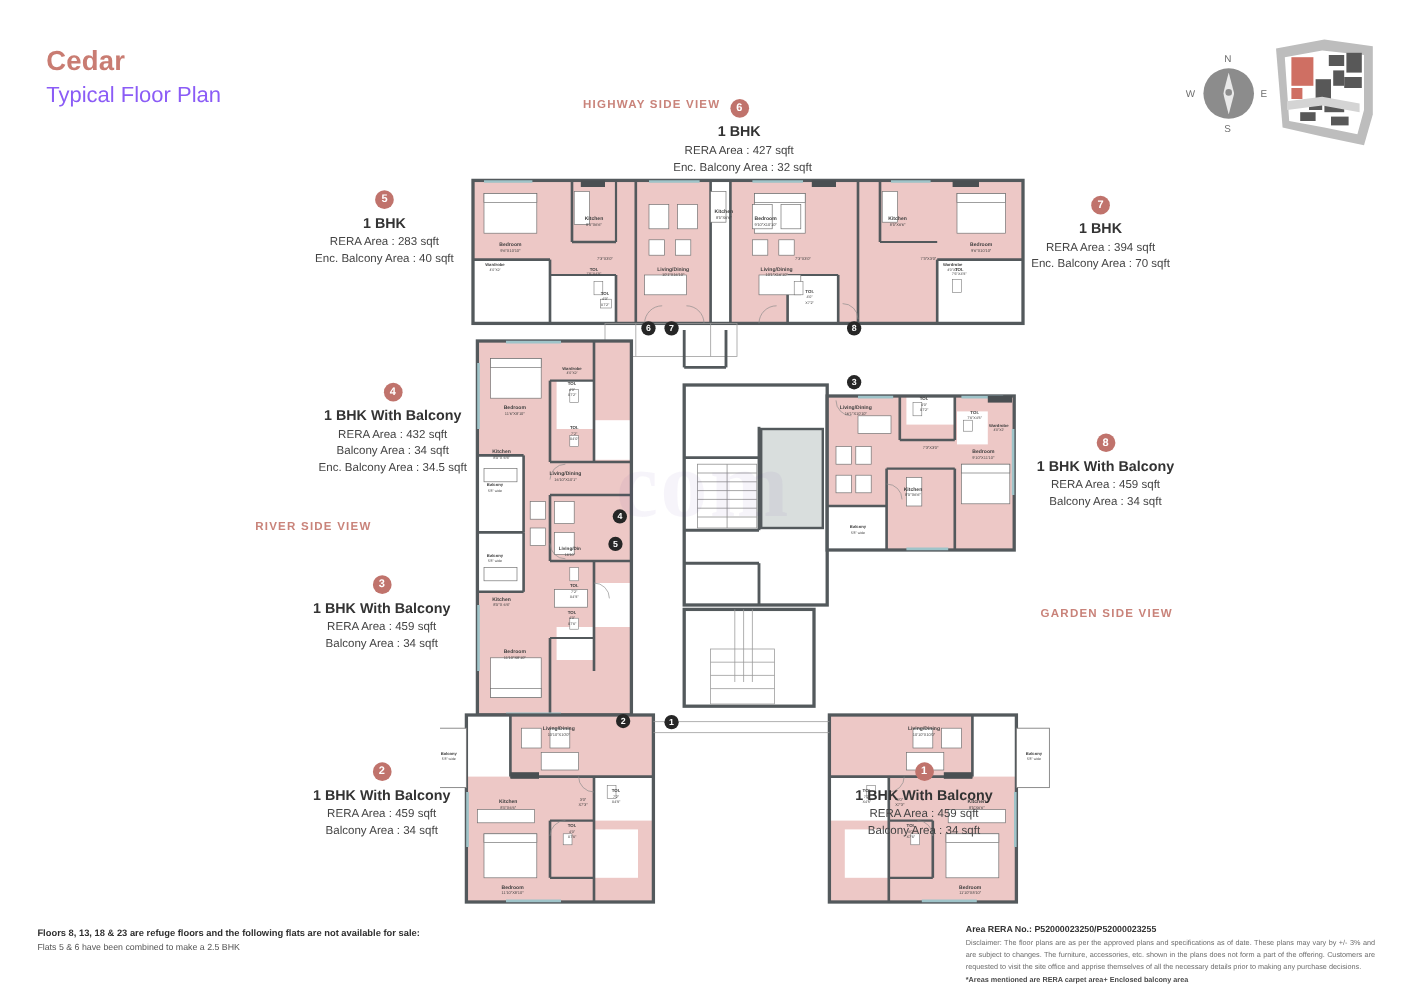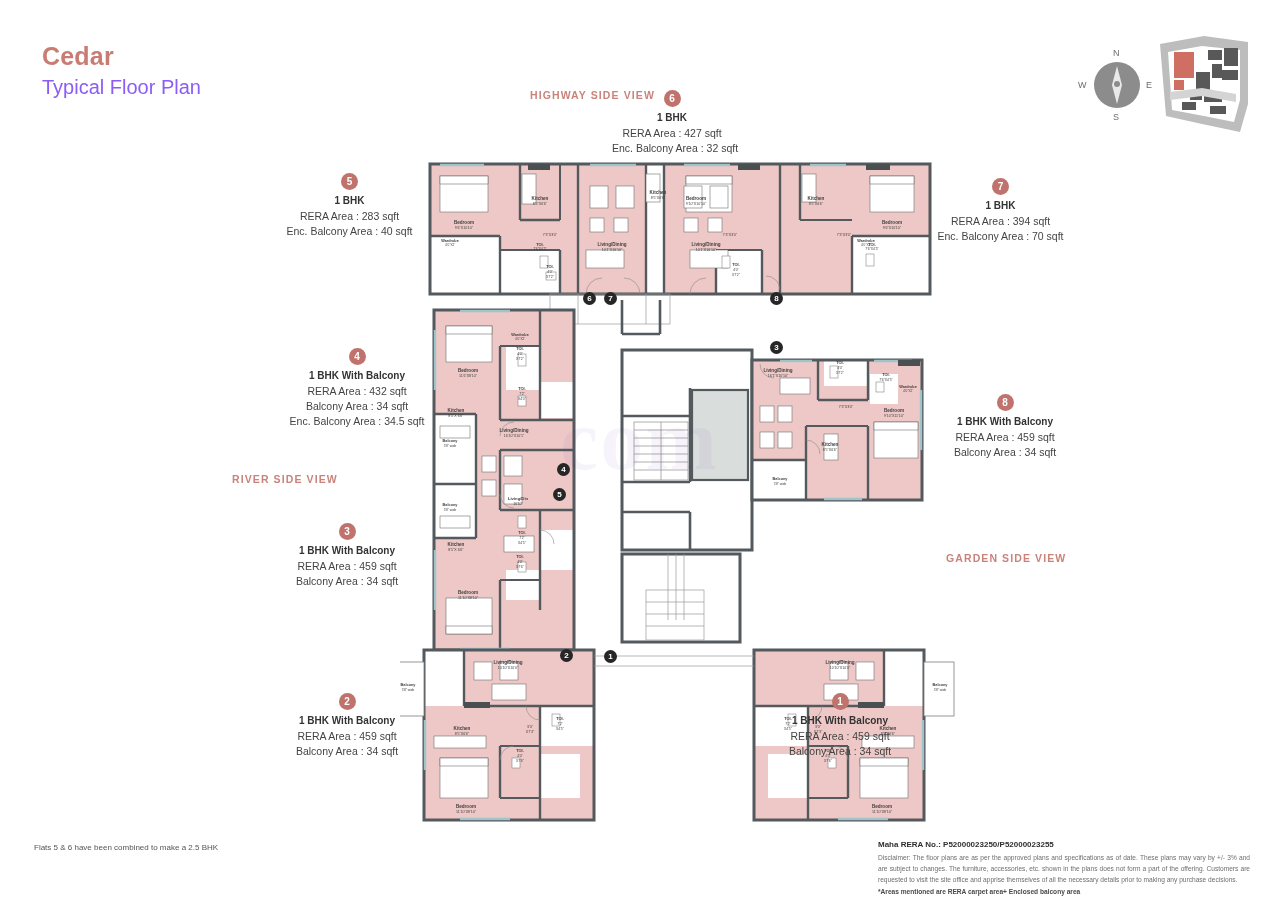--- a/index.html
+++ b/index.html
@@ -62,21 +62,21 @@
   .callout.ct { text-align: center; }
   .badge {
     width: 17px; height: 17px; border-radius: 50%;
     background: #c0736c; color: #fff;
     font-size: 10px; font-weight: bold;
     display: flex; align-items: center; justify-content: center;
     margin-bottom: 5px;
   }
   .callout.ct .badge { margin-left: auto; margin-right: auto; }
   .u-type {
-    font-size: 10px; font-weight: bold; color: #333; margin-bottom: 3px;
+    font-size: 13px; font-weight: bold; color: #333; margin-bottom: 3px;
     white-space: nowrap;
   }
   .u-line { font-size: 10.5px; color: #444; line-height: 1.45; white-space: nowrap; }
 
   
   .plan { position: absolute; left: 400px; top: 150px; width: 560px; height: 680px; }
   .plan svg { display: block; }
 
   
   .pin {
@@ -687,20 +687,21 @@
 </div>
 
 <div class="callout ct" style="left:775px; top:693px; width:130px;">
   <div class="badge">1</div>
   <div class="u-type">1 BHK With Balcony</div>
   <div class="u-line">RERA Area : 459 sqft</div>
   <div class="u-line">Balcony Area : 34 sqft</div>
 </div>
 
 <div class="footer-left">
+  <div class="fl-head">Floors 8, 13, 18 &amp; 23 are refuge floors and the following flats are not available for sale:</div>
   <div class="fl-line">Flats 5 &amp; 6 have been combined to make a 2.5 BHK</div>
 </div>
 
 <div class="footer-right">
-  <div class="fr-head">Maha RERA No.: P52000023250/P52000023255</div>
+  <div class="fr-head">Area RERA No.: P52000023250/P52000023255</div>
   <div class="fr-body">Disclaimer: The floor plans are as per the approved plans and specifications as of date. These plans may vary by +/- 3% and are subject to changes. The furniture, accessories, etc. shown in the  plans does not form a part of the offering. Customers are requested to visit the site office and apprise themselves of all the necessary details prior to making any purchase decisions.</div>
   <div class="fr-foot">*Areas mentioned are RERA carpet area+ Enclosed balcony area</div>
 </div>
 
 </body></html>

